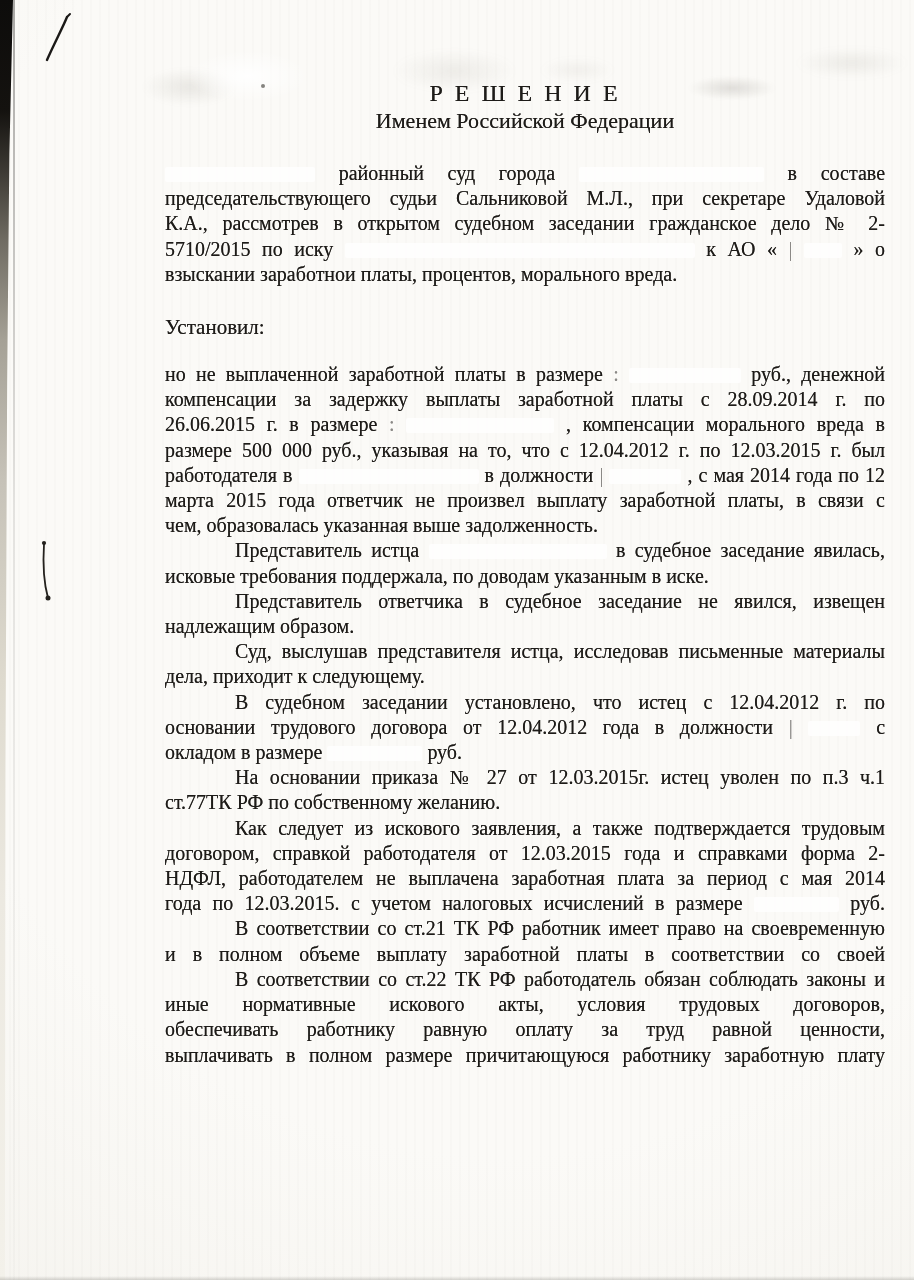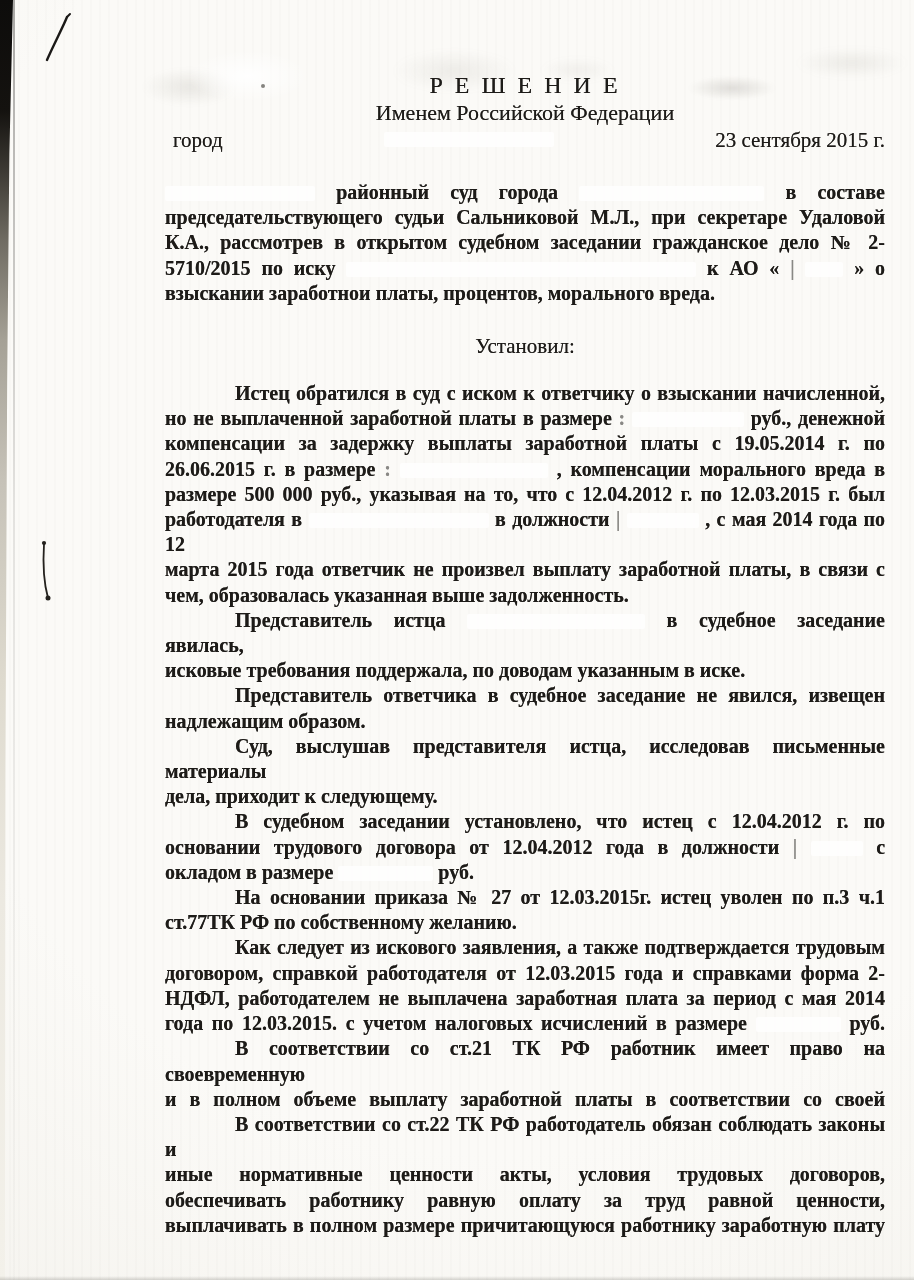--- a/index.html
+++ b/index.html
@@ -42,32 +42,32 @@
   }
   .sm-g1 { left:142px; top:68px; width:95px;  height:38px; background:radial-gradient(closest-side, rgba(115,110,98,.13), transparent); filter:blur(2px); }
   .sm-g2 { left:392px; top:50px; width:125px; height:42px; background:radial-gradient(closest-side, rgba(115,110,98,.10), transparent); filter:blur(3px); }
   .sm-g3 { left:688px; top:76px; width:88px;  height:24px; background:radial-gradient(closest-side, rgba(100,95,85,.18), transparent); filter:blur(1.5px); }
   .sm-g4 { left:796px; top:48px; width:112px; height:30px; background:radial-gradient(closest-side, rgba(115,110,98,.11), transparent); filter:blur(3px); }
   .sm-g5 { left:540px; top:58px; width:75px;  height:24px; background:radial-gradient(closest-side, rgba(115,110,98,.08), transparent); filter:blur(3px); }
   .sm-dot { left:261px; top:84px; width:4px; height:4px; background:rgba(35,32,28,.55); filter:blur(.4px); }
 
   
   .content {
-    position:absolute; left:165px; top:0; width:720px;
+    position:absolute; left:165px; top:8px; width:720px;
     color:#1d1b18; font-size:20px; line-height:25.2px;
     text-shadow:0 0 .55px rgba(29,27,24,.75);
   }
   .doc-title   { margin-top:72px; text-align:center; font-size:24px; line-height:26px; letter-spacing:3px; }
   .doc-subtitle{ text-align:center; font-size:22px; line-height:26px; margin-top:2px; }
   .city-row    { display:flex; justify-content:space-between; align-items:baseline;
                  font-size:21px; line-height:26px; margin-top:1px; padding-left:8px; }
   .intro       { margin-top:27px; }
-  .sec-heading { text-align:center; font-weight:normal; font-size:21px; line-height:26px; margin:27px 0 22px; }
+  .sec-heading { text-align:left; font-weight:normal; font-size:21px; line-height:26px; margin:27px 0 22px; }
 
-  .line       { text-align:justify; text-align-last:justify; text-justify:inter-word;font-weight:bold; }
+  .line       { text-align:justify; text-align-last:justify; text-justify:inter-word; }
   .line.left  { text-align:center; text-align-last:left; }
 
   .gap {
     display:inline-block; height:15px; vertical-align:-2px;
     background:rgba(255,255,255,.78); border-radius:2px;
   }
   .frag { opacity:.5; }
   .traces {
     display:inline-block; height:3px; vertical-align:2px;
     background:repeating-linear-gradient(90deg, rgba(45,42,37,.30) 0 4px, transparent 4px 12px);
@@ -97,40 +97,34 @@
   <div class="smudge sm-white"></div>
   <div class="smudge sm-g2"></div>
   <div class="smudge sm-g5"></div>
   <div class="smudge sm-g3"></div>
   <div class="smudge sm-g4"></div>
   <div class="smudge sm-dot"></div>
 
   <div class="content">
     <div class="doc-title">Р Е Ш Е Н И Е</div>
     <div class="doc-subtitle">Именем Российской Федерации</div>
-    <div class="city-row">
-      <span>город</span>
-      <span class="gap" style="width:170px"></span>
-      <span>23 сентября 2015 г.</span>
-    </div>
 
     <div class="intro" id="intro">
         <div class="line"><span class="gap" style="width: 150px;"></span> <span>районный суд города</span> <span class="gap" style="width: 185px;"></span> <span>в составе</span></div>
         <div class="line"><span>председательствующего судьи Сальниковой М.Л., при секретаре Удаловой</span></div>
         <div class="line"><span>К.А.,  рассмотрев в открытом судебном заседании гражданское дело № 2-</span></div>
         <div class="line"><span>5710/2015 по иску</span> <span class="gap" style="width: 350px;"></span> <span>к АО «</span> <span class="frag">|</span> <span class="gap" style="width: 38px;"></span> <span>» о</span></div>
         <div class="line left"><span>взыскании заработнои платы, процентов, морального вреда.</span></div>
       </div>
 
     <h2 class="sec-heading">Установил:</h2>
 
     <div id="doc-body">
-        <div class="line" style="text-indent: 70px;"><span>Истец обратился в суд с иском к ответчику о взыскании начисленной,</span></div>
         <div class="line"><span>но не выплаченной заработной платы в размере</span> <span class="frag">:</span> <span class="gap" style="width: 112px;"></span> <span>руб., денежной</span></div>
-        <div class="line"><span>компенсации за задержку выплаты заработной платы с 19.05.2014 г. по</span></div>
+        <div class="line"><span>компенсации за задержку выплаты заработной платы с 28.09.2014 г. по</span></div>
         <div class="line"><span>26.06.2015 г. в размере</span> <span class="frag">:</span> <span class="gap" style="width: 148px;"></span> <span>, компенсации морального вреда в</span></div>
         <div class="line"><span>размере 500 000 руб., указывая на то, что с 12.04.2012 г. по 12.03.2015 г. был</span></div>
         <div class="line"><span>работодателя в</span> <span class="gap" style="width: 180px;"></span> <span>в должности</span> <span class="frag">|</span> <span class="gap" style="width: 72px;"></span> <span>, с мая 2014 года по 12</span></div>
         <div class="line"><span>марта 2015 года ответчик не произвел выплату заработной платы, в связи с</span></div>
         <div class="line left"><span>чем, образовалась указанная выше задолженность.</span></div>
         <div class="line" style="text-indent: 70px;"><span>Представитель истца</span> <span class="gap" style="width: 178px;"></span> <span>в судебное заседание явилась,</span></div>
         <div class="line left"><span>исковые требования поддержала, по доводам указанным в иске.</span></div>
         <div class="line" style="text-indent: 70px;"><span>Представитель ответчика в судебное заседание не явился, извещен</span></div>
         <div class="line left"><span>надлежащим образом.</span></div>
         <div class="line" style="text-indent: 70px;"><span>Суд, выслушав представителя истца, исследовав письменные материалы</span></div>
@@ -140,18 +134,18 @@
         <div class="line left"><span>окладом в размере</span> <span class="gap" style="width: 95px;"></span> <span>руб.</span></div>
         <div class="line" style="text-indent: 70px;"><span>На основании приказа № 27 от 12.03.2015г. истец уволен по п.3 ч.1</span></div>
         <div class="line left"><span>ст.77ТК РФ по собственному желанию.</span></div>
         <div class="line" style="text-indent: 70px;"><span>Как следует из искового заявления, а также подтверждается трудовым</span></div>
         <div class="line"><span>договором, справкой работодателя от 12.03.2015 года и справками форма 2-</span></div>
         <div class="line"><span>НДФЛ, работодателем не выплачена заработная плата за период с мая 2014</span></div>
         <div class="line"><span>года по 12.03.2015. с учетом налоговых исчислений в размере</span> <span class="gap" style="width: 85px;"></span> <span>руб.</span></div>
         <div class="line" style="text-indent: 70px;"><span>В соответствии со ст.21 ТК РФ работник имеет право на своевременную</span></div>
         <div class="line"><span>и в полном объеме выплату заработной платы в соответствии со своей</span></div>
         <div class="line" style="text-indent: 70px;"><span>В соответствии со ст.22 ТК РФ работодатель обязан соблюдать законы и</span></div>
-        <div class="line"><span>иные нормативные ценности акты, условия трудовых договоров,</span></div>
+        <div class="line"><span>иные нормативные искового акты, условия трудовых договоров,</span></div>
         <div class="line"><span>обеспечивать работнику равную оплату за труд равной ценности,</span></div>
         <div class="line"><span>выплачивать в полном размере причитающуюся работнику заработную плату</span></div>
       </div>
   </div>
 </div>
 
 </body></html>

